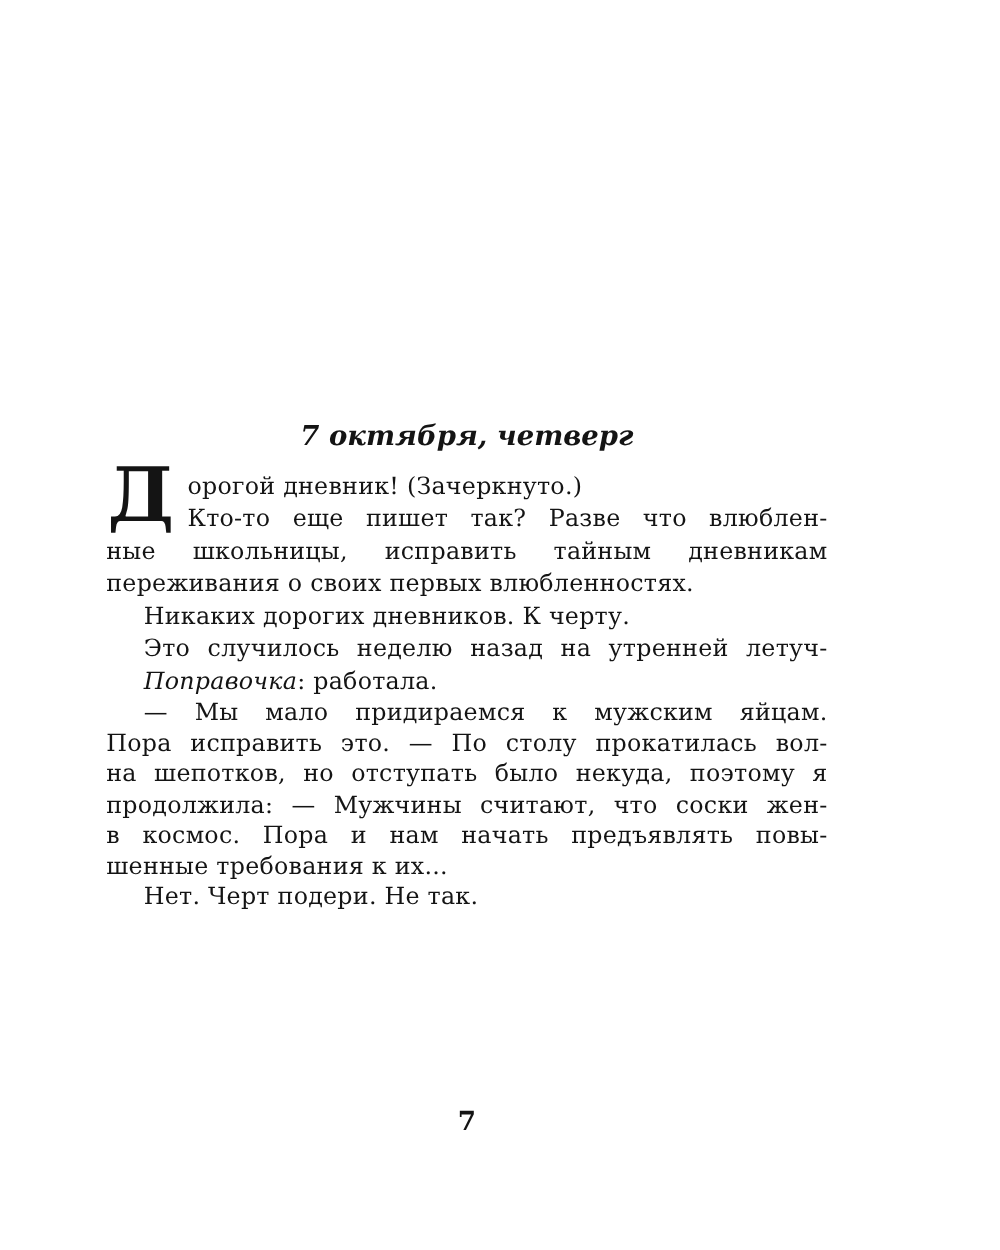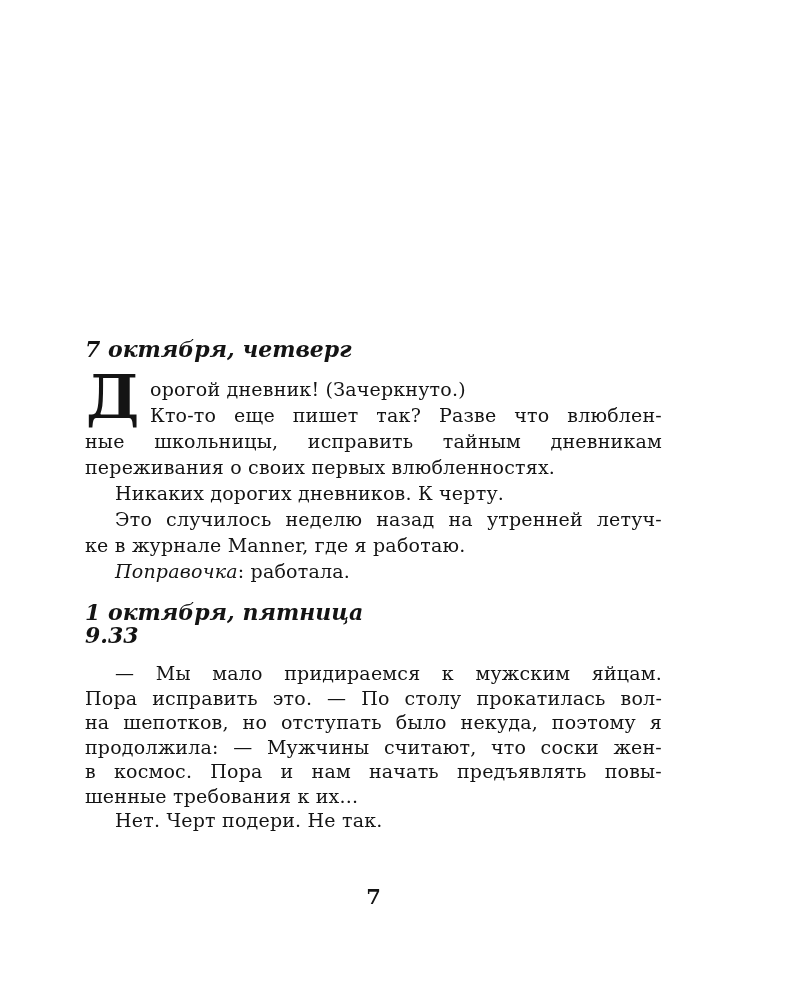--- a/index.html
+++ b/index.html
@@ -14,20 +14,21 @@
   }
   .content {
     position: absolute;
     left: 85px;
     top: 337px;
     width: 577px;
   }
   .heading {
     font-weight: bold;
     font-style: italic;
+    text-align: center;
     font-size: 22px;
     line-height: 25px;
   }
   .heading1 { margin: 0 0 14px 0; }
   .heading2 { margin: 17px 0 14px 0; line-height: 23px; }
   .body-block { position: relative; }
   .line {
     font-size: 19px;
     line-height: 26px;
     letter-spacing: 0.2px;
@@ -70,29 +71,24 @@
 
     <div class="body-block">
       <span class="dropcap">Д</span>
       <div>
           <div class="line offset"><span>орогой дневник! (Зачеркнуто.)</span></div>
           <div class="line offset justify"><span>Кто-то еще пишет так? Разве что влюблен-</span></div>
           <div class="line justify"><span>ные школьницы, исправить тайным дневникам</span></div>
           <div class="line"><span>переживания о своих первых влюбленностях.</span></div>
           <div class="line indent"><span>Никаких дорогих дневников. К черту.</span></div>
           <div class="line indent justify"><span>Это случилось неделю назад на утренней летуч-</span></div>
-          <div class="line"><span>ке в журнале Manner, где я работаю.</span></div>
           <div class="line indent"><span class="it">Поправочка</span><span>: работала.</span></div>
         </div>
     </div>
 
-    <div class="heading heading2">
-      <div>1 октября, пятница</div>
-      <div>9.33</div>
-    </div>
 
     <div class="body2">
         <div class="line indent justify"><span>— Мы мало придираемся к мужским яйцам.</span></div>
         <div class="line justify"><span>Пора исправить это. — По столу прокатилась вол-</span></div>
         <div class="line justify"><span>на шепотков, но отступать было некуда, поэтому я</span></div>
         <div class="line justify"><span>продолжила: — Мужчины считают, что соски жен-</span></div>
         <div class="line justify"><span>в космос. Пора и нам начать предъявлять повы-</span></div>
         <div class="line"><span>шенные требования к их...</span></div>
         <div class="line indent"><span>Нет. Черт подери. Не так.</span></div>
       </div>

